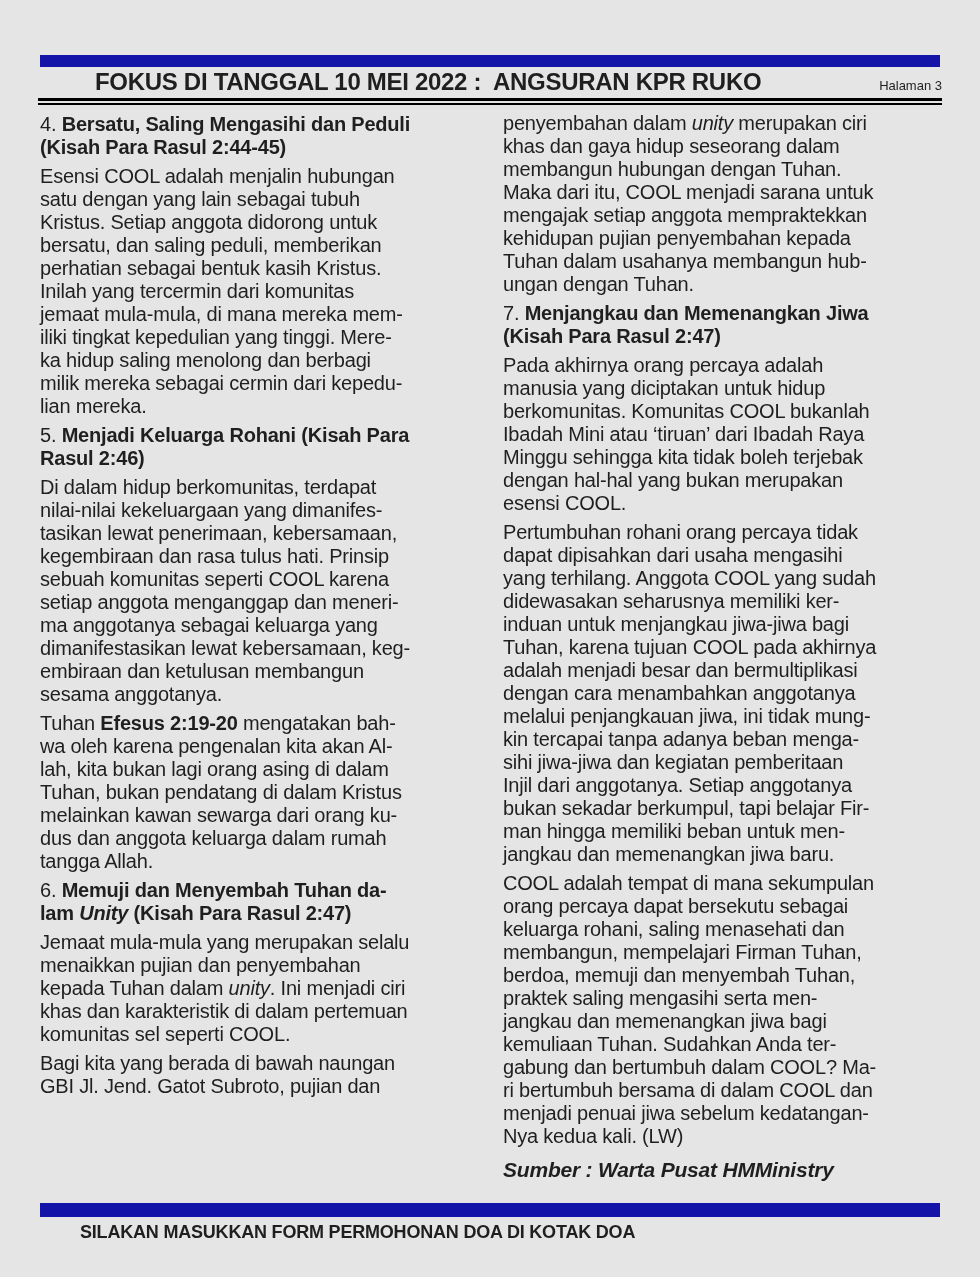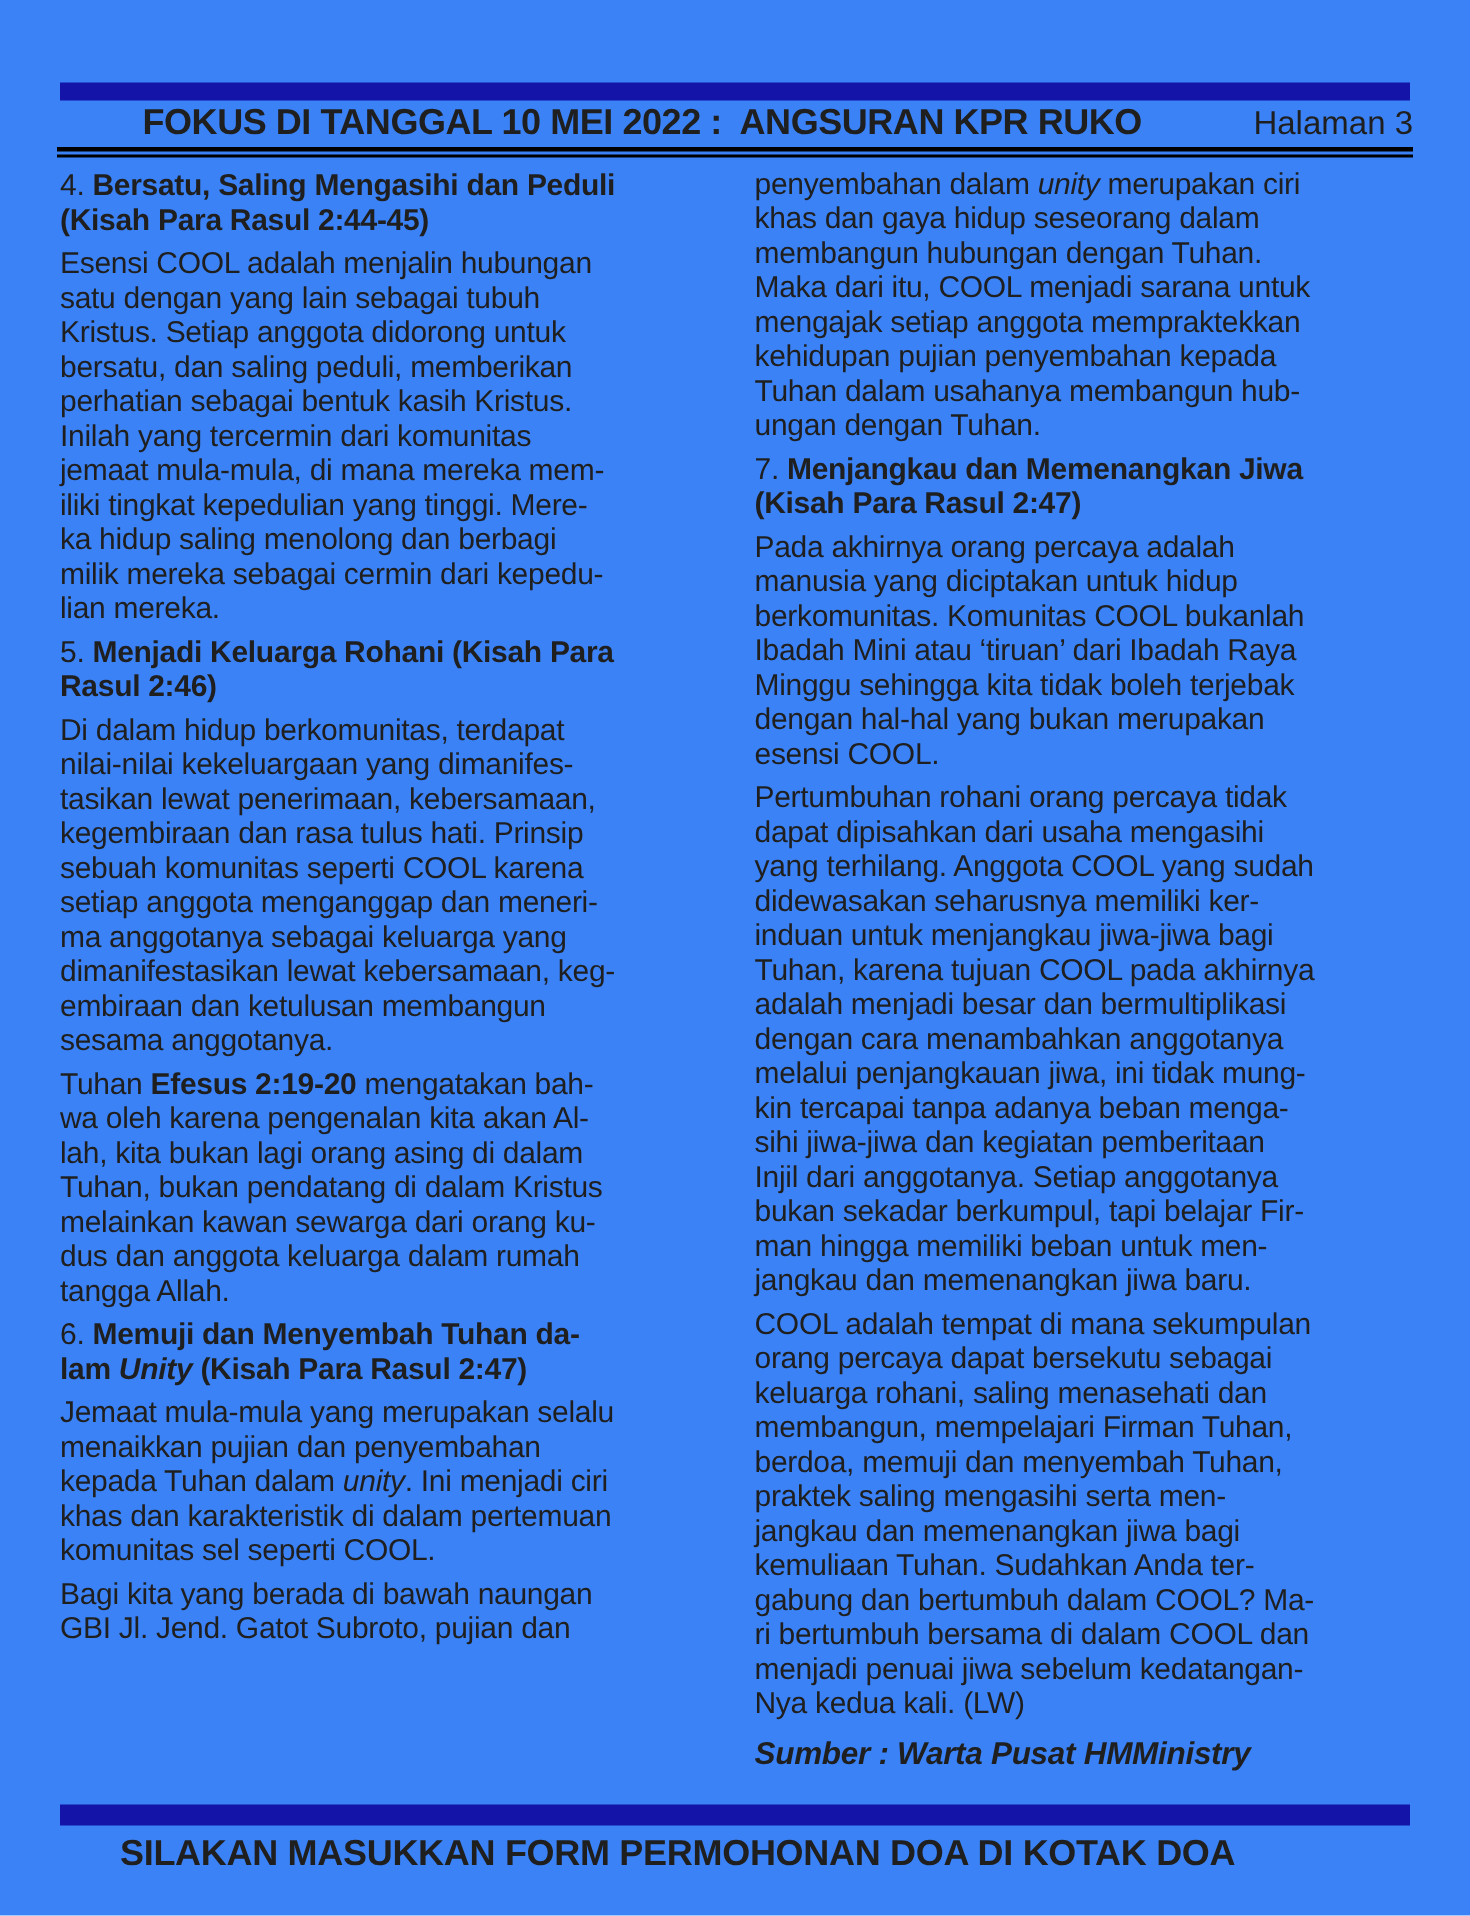--- a/index.html
+++ b/index.html
@@ -6,35 +6,35 @@
     --bar-blue:#1414a8;
     --ink:#1f1f1f;
   }
   html,body{margin:0;padding:0;background:#ffffff;}
   body{
     width:980px;height:1277px;
     font-family:"Liberation Sans", sans-serif;
     color:var(--ink);
     position:relative;
   }
-  .page{position:absolute;inset:0;background:#3b82f6;padding-left:48px;}
+  .page{position:absolute;inset:0;background:#e5e5e5;padding-left:48px;}
   .topbar{
     position:absolute;left:40px;right:40px;top:55px;height:12px;
     background:var(--bar-blue);
   }
   .header{
     position:absolute;left:40px;right:38px;top:68px;height:30px;
     display:flex;justify-content:space-between;align-items:baseline;
   }
   .header-title{
     margin-left:55px;
     font-size:24px;font-weight:700;letter-spacing:-0.3px;
     white-space:pre;
   }
-  .header-page{font-size:22px;}
+  .header-page{font-size:13px;}
   .rule{
     position:absolute;left:38px;right:38px;top:98px;
     height:2px;border-top:3px solid #000;border-bottom:2px solid #000;
   }
   .columns{
     position:absolute;left:40px;top:112px;width:900px;
     display:flex;gap:26px;
   }
   .col{width:437px;}
   .col p{
@@ -47,21 +47,21 @@
     font-size:21px;margin-top:10px;font-weight:700;font-style:italic;
   }
   .b{font-weight:700;}
   .i{font-style:italic;}
   .bottombar{
     position:absolute;left:40px;right:40px;top:1203px;height:14px;
     background:var(--bar-blue);
   }
   .footer-text{
     position:absolute;left:80px;top:1222px;
-    font-size:24px;font-weight:700;letter-spacing:-0.2px;
+    font-size:18px;font-weight:700;letter-spacing:-0.2px;
   }
 </style>
 </head>
 <body>
 
 <div class="page">
   <div class="topbar"></div>
   <div class="header">
     <div class="header-title">FOKUS DI TANGGAL 10 MEI 2022 :  ANGSURAN KPR RUKO</div>
     <div class="header-page">Halaman 3</div>

